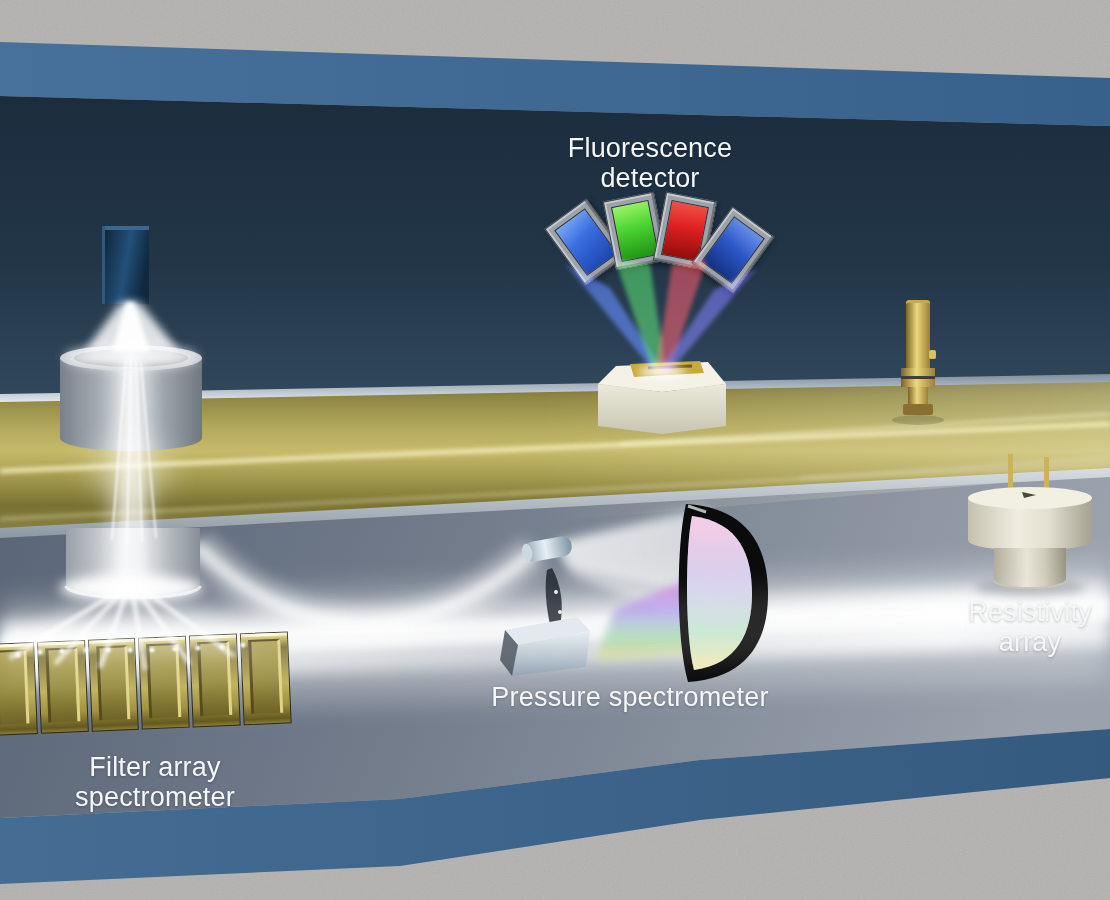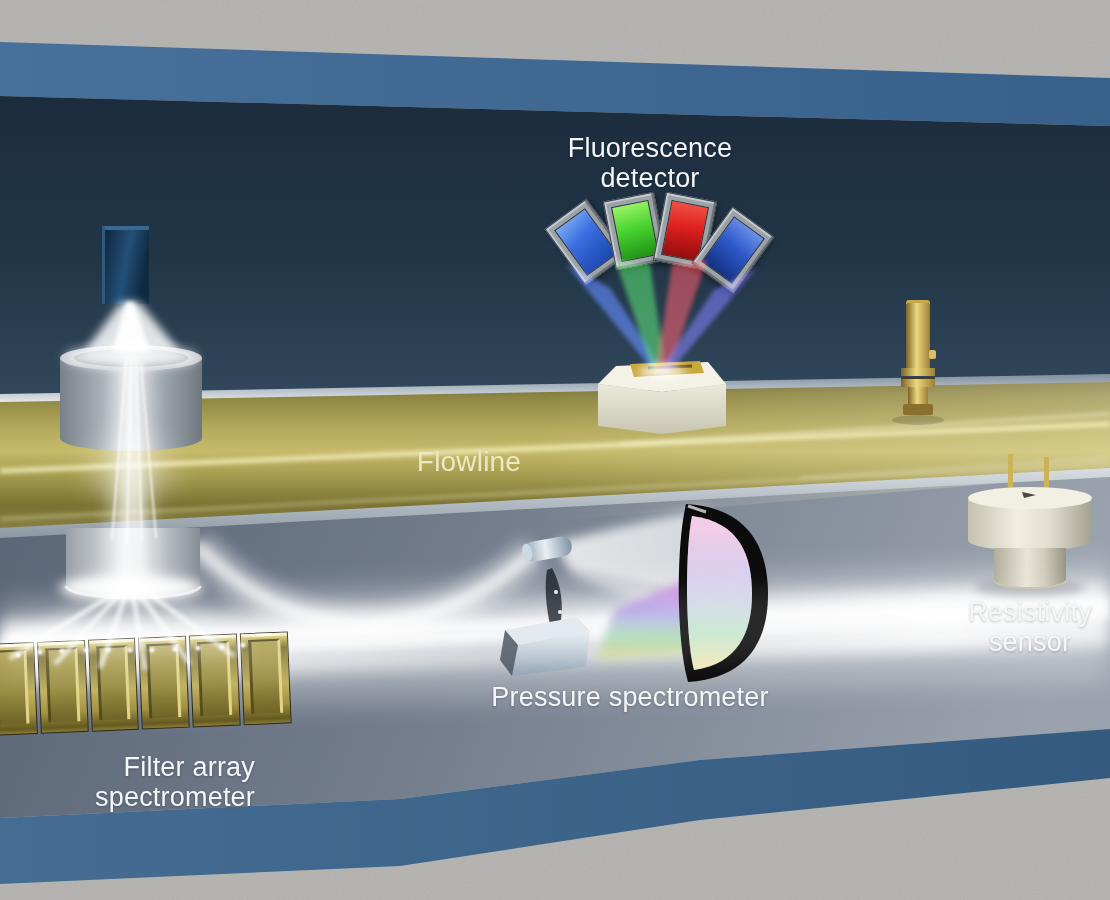--- a/index.html
+++ b/index.html
@@ -384,20 +384,19 @@
       <polygon points="672,264 707,260 668,373 656,373" fill="#ff3232" opacity="0.55"></polygon>
       <polygon points="714,290 757,268 668,374 658,374" fill="#6456f0" opacity="0.6"></polygon>
     </g>
     <ellipse cx="662" cy="372" rx="24" ry="6" fill="#ffffff" opacity="0.85" filter="url(#b4)"></ellipse>
 
     <polygon points="0,618 1110,578 1110,648 0,690" fill="#ffffff" opacity="0.12" filter="url(#b12)"></polygon>
   </svg>
 
   <div class="label" id="lbl-fluorescence" style="left:540px;top:133px;width:220px;">Fluorescence
 detector</div>
-  <div class="label" id="lbl-flowline" style="left:404px;top:446px;width:130px;">Flowline</div>
   <div class="label" id="lbl-resistivity" style="left:950px;top:597px;width:160px;">Resistivity
-sensor</div>
+array</div>
   <div class="label" id="lbl-grating" style="left:480px;top:682px;width:300px;">Pressure spectrometer</div>
-  <div class="label" id="lbl-filter" style="left:55px;top:752px;width:200px;text-align:right;">Filter array
+  <div class="label" id="lbl-filter" style="left:55px;top:752px;width:200px;">Filter array
 spectrometer</div>
 
 </div>
 
 </body></html>

